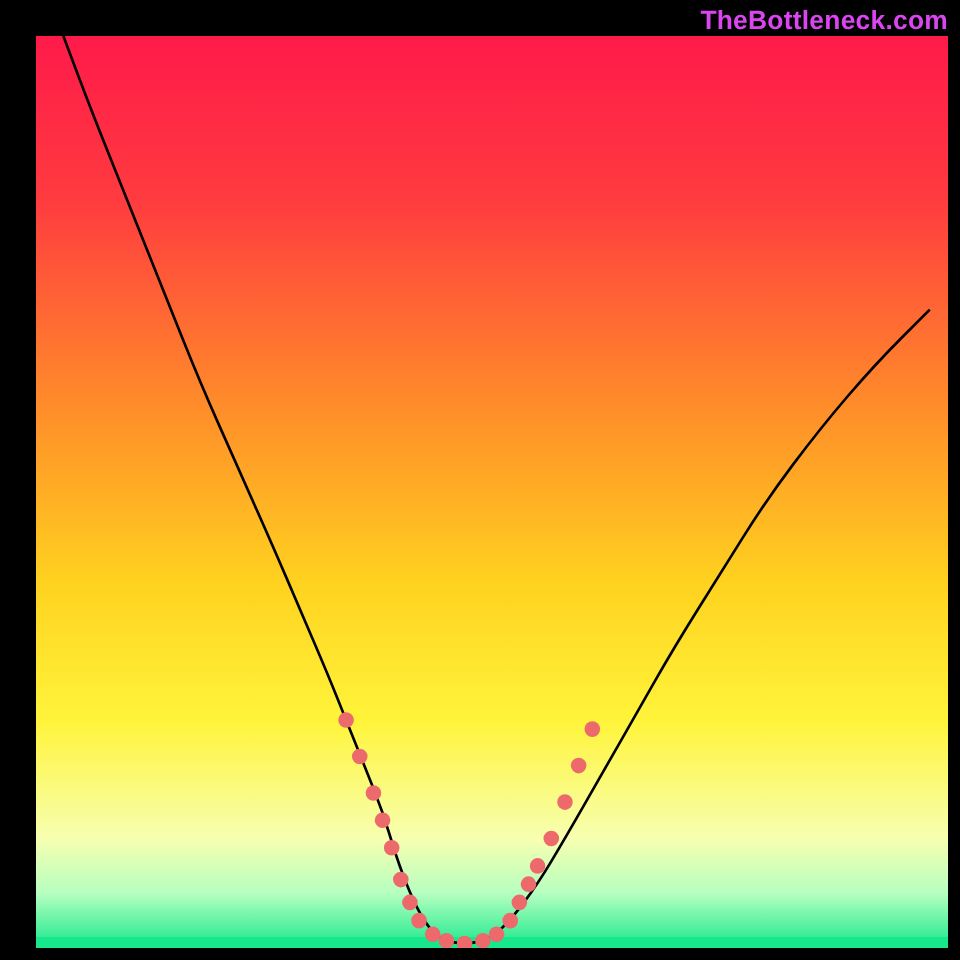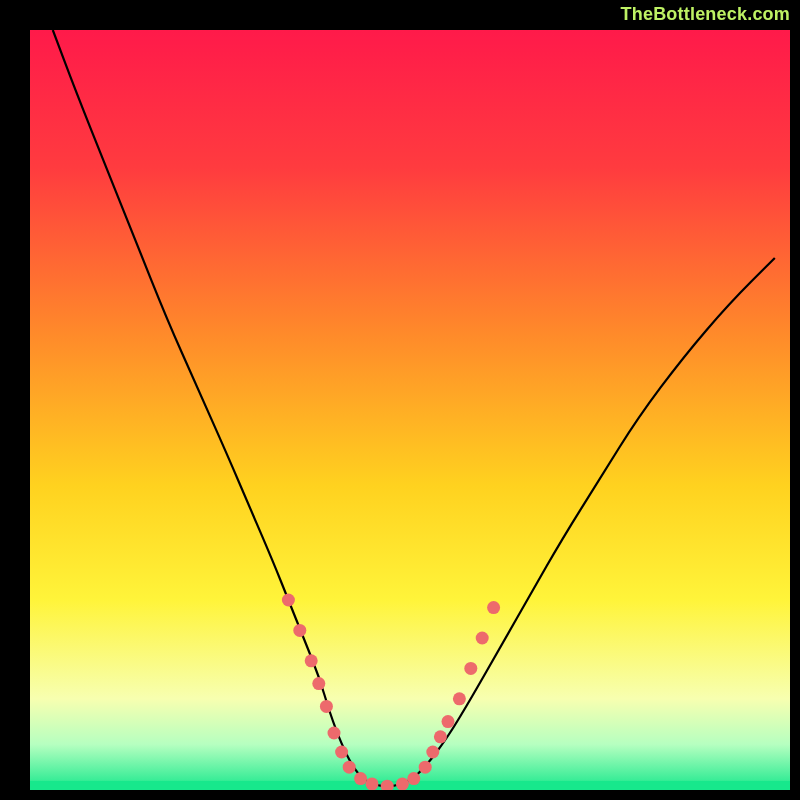--- a/index.html
+++ b/index.html
@@ -14,22 +14,22 @@
   .stage {
     position: relative;
     width: 800px;
     height: 800px;
     background: #000;
   }
   .watermark {
     position: absolute;
     top: 4px;
     right: 10px;
-    color: #bef264;
-    font-size: 18px;
+    color: #d946ef;
+    font-size: 22px;
     font-weight: 600;
     letter-spacing: 0.2px;
     z-index: 10;
   }
   svg {
     position: absolute;
     top: 0;
     left: 0;
   }
 </style>

